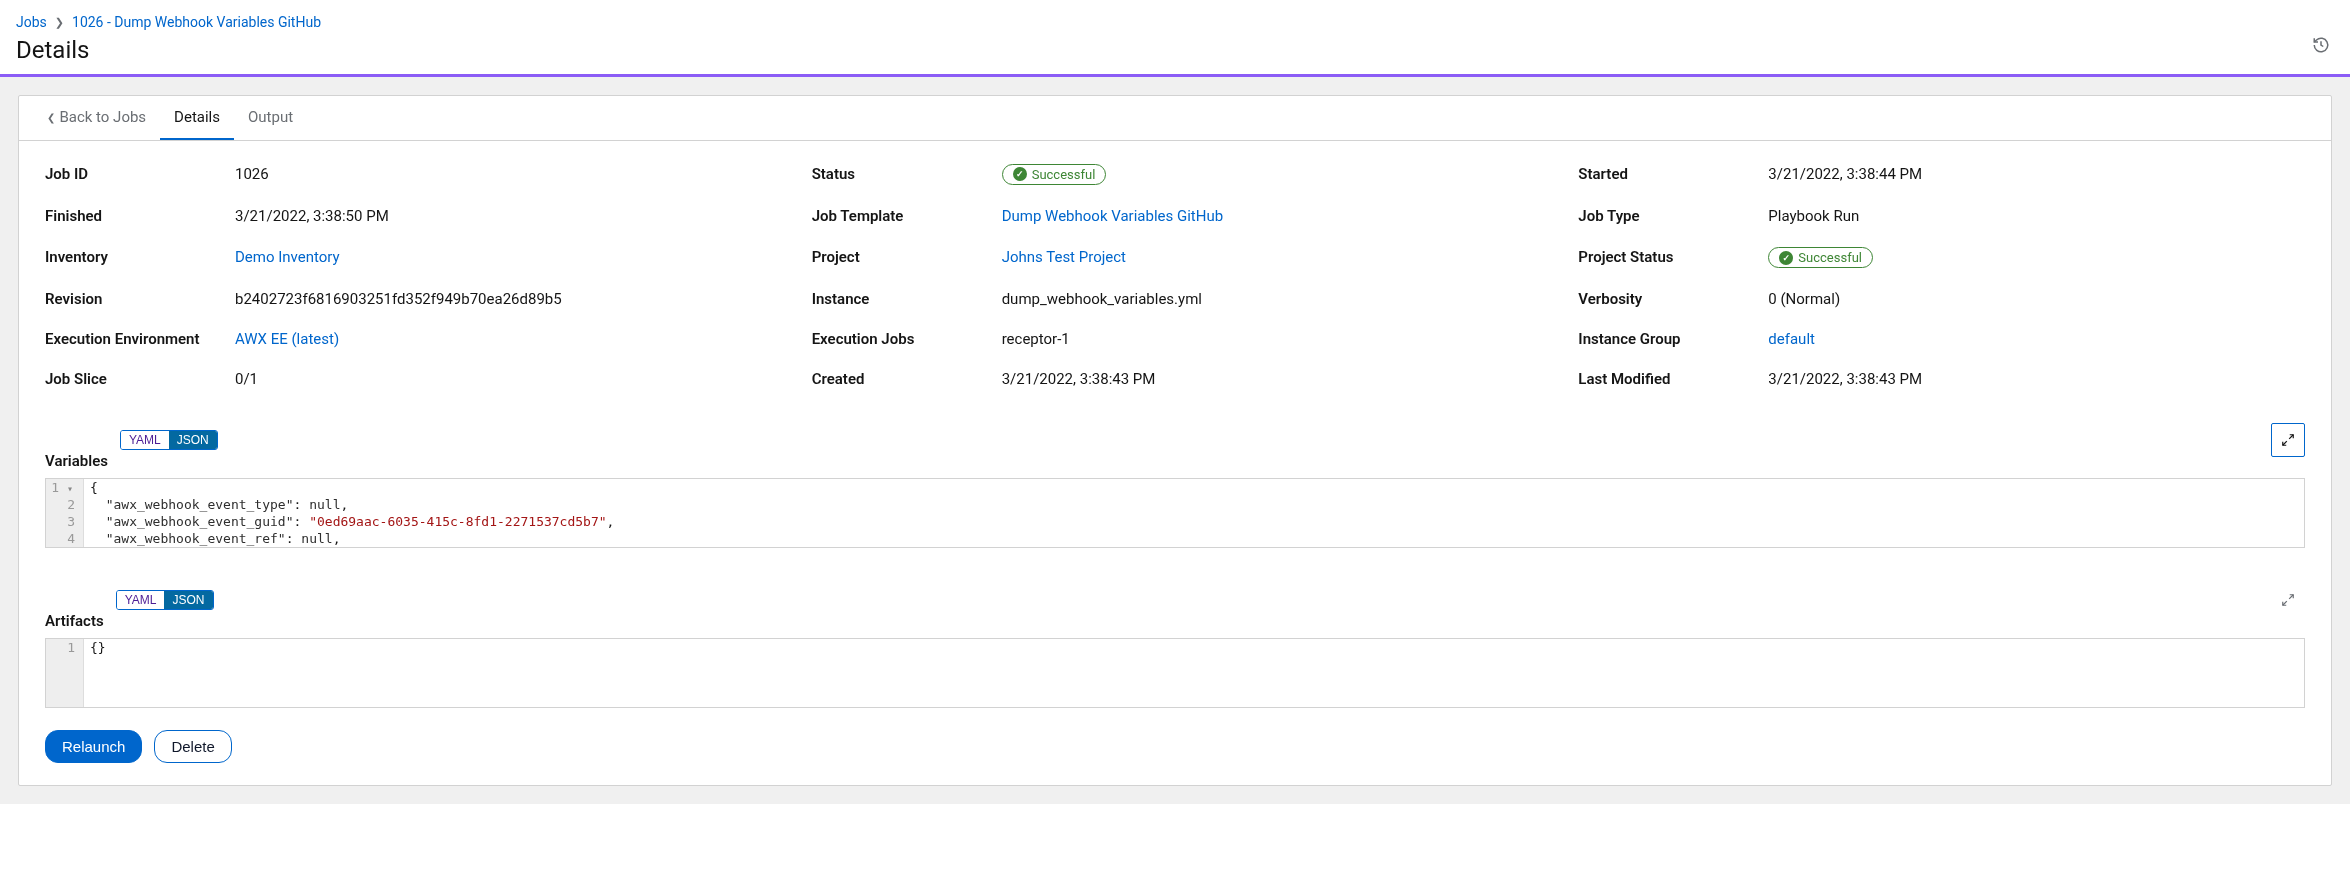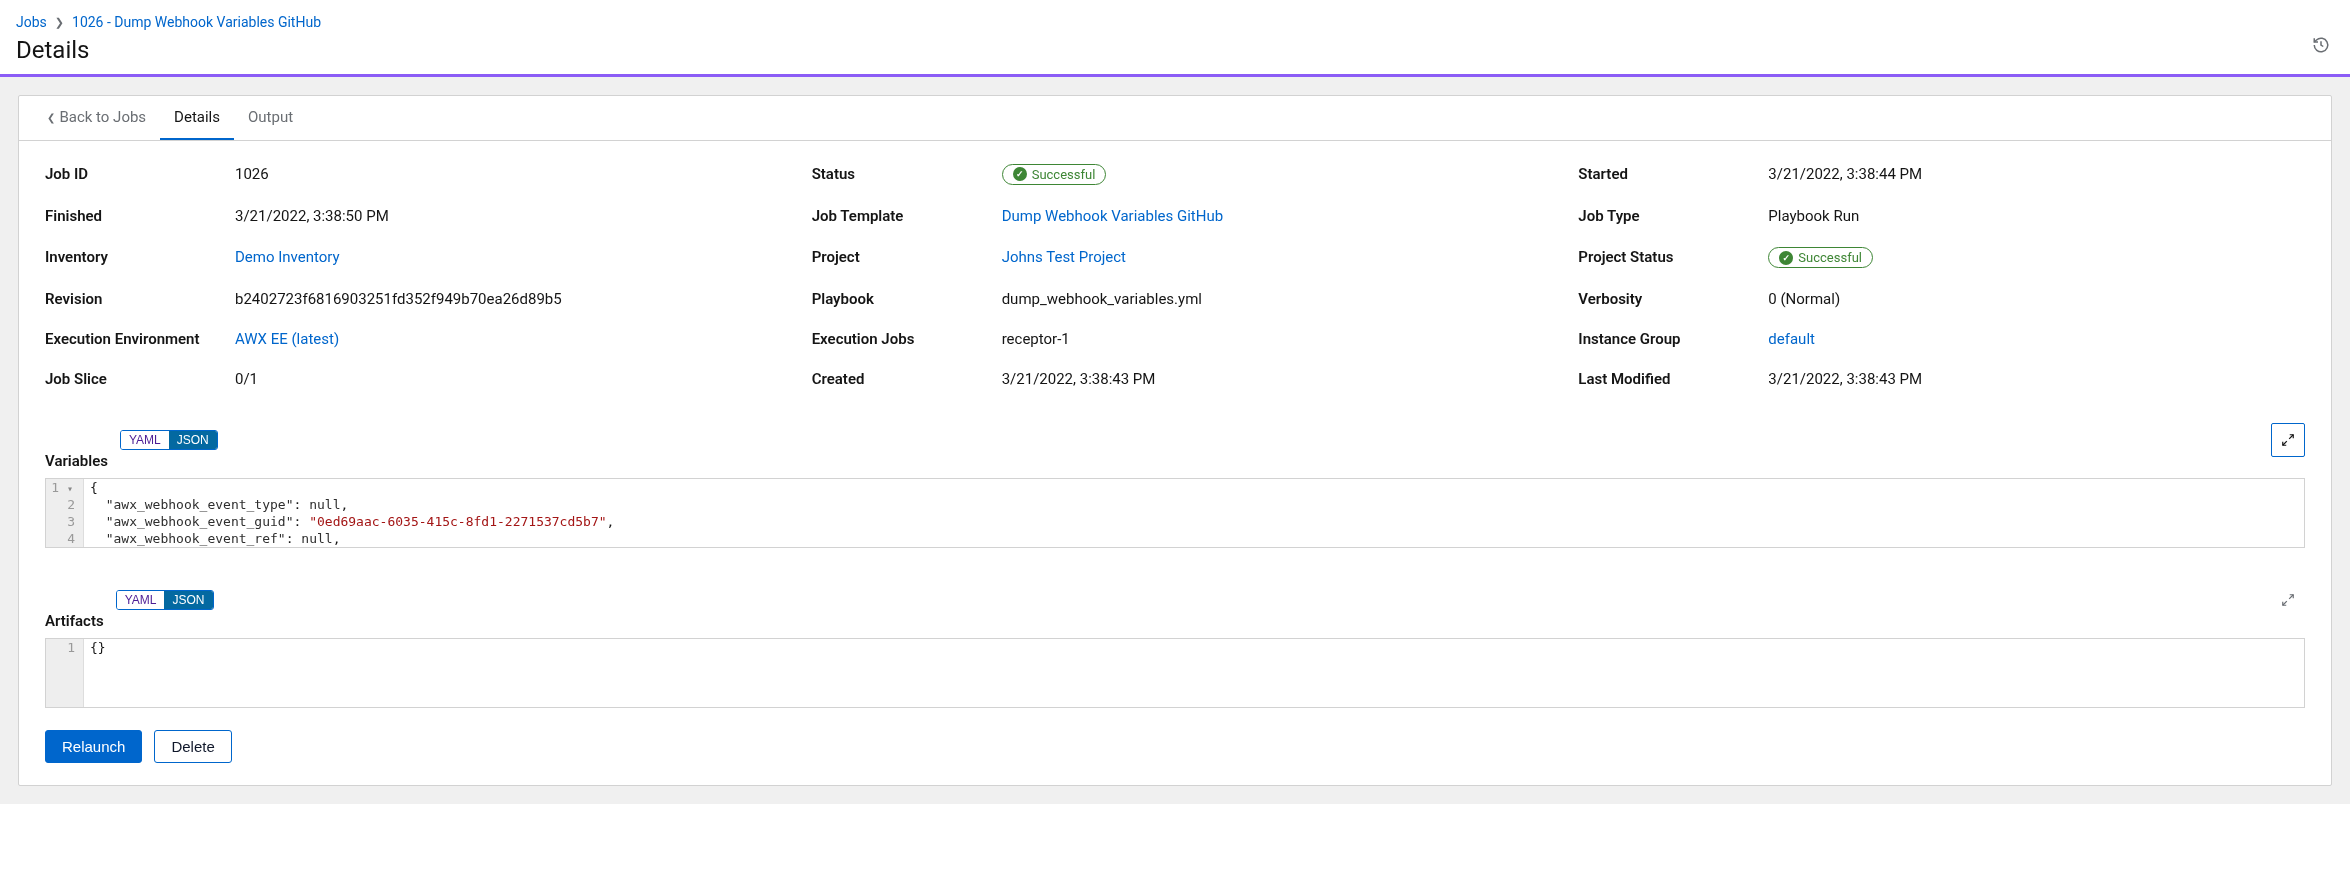--- a/index.html
+++ b/index.html
@@ -43,21 +43,21 @@
 .code-editor.small { max-height: 95px; }
 .code-line { display: flex; }
 .gutter { width: 38px; background: #eeeeee; color: #999; text-align: right; padding: 1px 8px 1px 0; user-select: none; border-right: 1px solid #ddd; }
 .code { padding: 1px 6px; white-space: pre; }
 .tok-key { color: #2e2e2e; }
 .tok-str { color: #a31515; }
 .tok-null { color: #2e2e2e; }
 .fold { color: #888; font-size: 10px; margin-right: 2px; }
 
 .actions { margin-top: 22px; display: flex; gap: 12px; }
-.btn { padding: 7px 16px; border-radius: 3px; font-size: 15px; cursor: pointer; border: 1px solid transparent; text-align: center; }
+.btn { padding: 7px 16px; border-radius: 13px; font-size: 15px; cursor: pointer; border: 1px solid transparent; text-align: center; }
 .btn-primary { background: #0066cc; color: #fff; border-color: #0066cc; }
 .btn-secondary { background: #fff; color: #0f172a; border-color: #0066cc; }
 </style>
 </head>
 <body>
 
 <div class="header">
   <div class="breadcrumb">
     <a>Jobs</a>
     <span class="sep">❯</span>
@@ -136,21 +136,21 @@
               <span>Successful</span>
             </span>
           </span>
         </div>
 
         <div class="field">
           <span class="field-label">Revision</span>
           <span class="field-value">b2402723f6816903251fd352f949b70ea26d89b5</span>
         </div>
         <div class="field">
-          <span class="field-label">Playbook</span>
+          <span class="field-label">Instance</span>
           <span class="field-value">dump_webhook_variables.yml</span>
         </div>
         <div class="field">
           <span class="field-label">Verbosity</span>
           <span class="field-value">0 (Normal)</span>
         </div>
 
         <div class="field">
           <span class="field-label">Execution Environment</span>
           <span class="field-value"><a>AWX EE (latest)</a></span>

